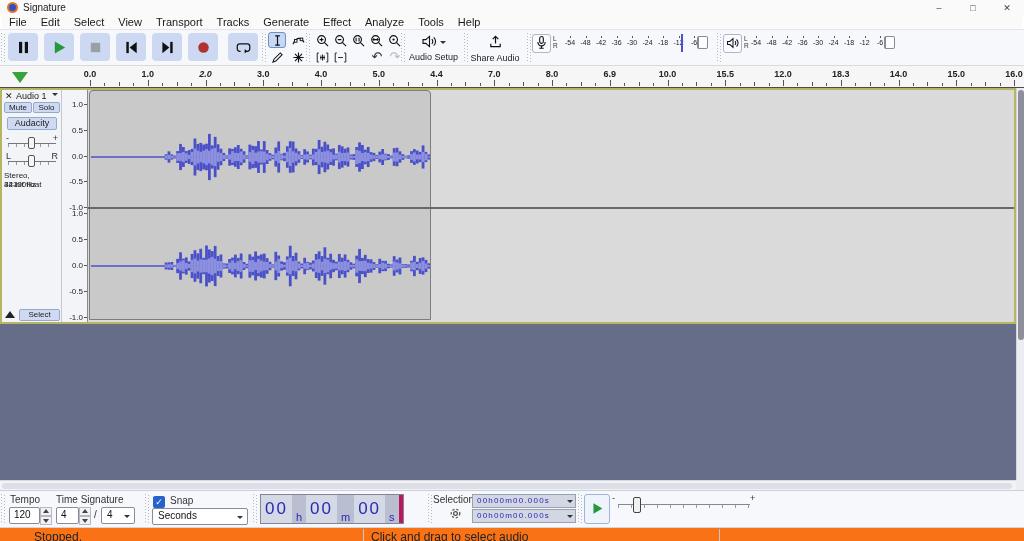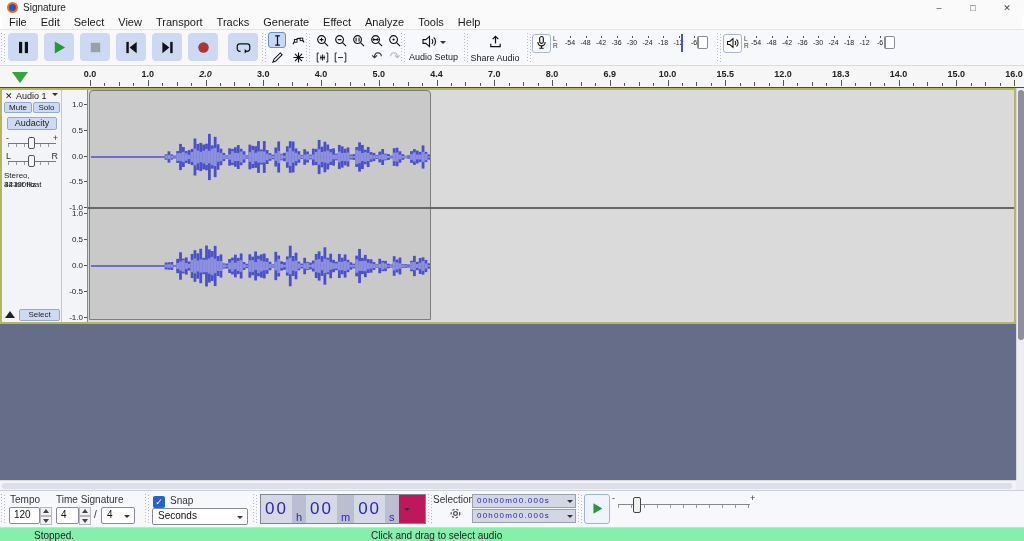--- a/index.html
+++ b/index.html
@@ -65,29 +65,29 @@
 #bottombar{position:absolute;left:0;top:490px;width:1024px;height:37px;background:var(--toolbar_background);border-top:1px solid #cdd0da}
 .blabel{position:absolute;font-size:10px;color:#333}
 .inputbox{position:absolute;background:#fff;border:1px solid #8a8a9a;border-radius:2px;font-size:10px;padding:1px 0 0 4px;color:#111}
 .spin{position:absolute;width:12px;height:17px;display:flex;flex-direction:column}
 .spin div{flex:1;border:1px solid #b8b8c2;background:#f2f2f6;display:flex;align-items:center;justify-content:center}
 .spin .tri-u{width:0;height:0;border:3px solid transparent;border-bottom:4px solid #444;transform:translateY(-2px)}
 .spin .tri-d{width:0;height:0;border:3px solid transparent;border-top:4px solid #444;transform:translateY(2px)}
 .ddbox{position:absolute;background:#fff;border:1px solid #8a8a9a;border-radius:2px;font-size:10px;padding:1px 0 0 5px;color:#111}
 .ddbox .caret{position:absolute;right:4px;top:5px}
 #snapcheck{position:absolute;left:153px;top:5px;width:12px;height:12px;background:var(--snap_blue);border-radius:2px;color:#fff;font-size:9px;line-height:12px;text-align:center}
-#timedisp{position:absolute;left:260px;top:3px;width:166px;height:30px;border:1px solid #808698;background:#be185d;display:flex;align-items:stretch;overflow:hidden}
+#timedisp{position:absolute;left:260px;top:3px;width:144px;height:30px;border:1px solid #808698;background:#be185d;display:flex;align-items:stretch;overflow:hidden}
 .td-value{background:#d5d9e5;color:var(--digits_blue);font-size:17px;line-height:28px;padding:0 4px;letter-spacing:2px}
 .td-unit{background:#b9bfd1;color:var(--digits_blue);font-size:11px;line-height:44px;padding:0 4px}
 #timedisp .tdcaret{display:flex;align-items:center;padding:0 3px}
 .selfield{position:absolute;left:472px;width:104px;height:14px;background:#d3d7e3;border:1px solid #98a0b4;font-size:8px;letter-spacing:1.2px;color:var(--digits_blue);line-height:12px;padding-left:4px}
 .selfield .caret{position:absolute;right:2px;top:3px;border-width:3px;border-top-color:#333}
 #playspeed{position:absolute;left:584px;top:3px;width:26px;height:30px;border:1px solid #9fb4da;border-radius:3px;background:#eef3fc;display:flex;align-items:center;justify-content:center}
 
-#statusbar{position:absolute;left:0;top:527px;width:1024px;height:14px;background:#86efac;border-top:1px solid #d6d6d6;font-size:10px;color:#222}
+#statusbar{position:absolute;left:0;top:527px;width:1024px;height:14px;background:#f97316;border-top:1px solid #d6d6d6;font-size:12px;color:#222}
 .sep{position:absolute;top:1px;width:1px;height:12px;background:#c8c8cc}
 </style>
 </head>
 <body>
 
 <div id="titlebar">
   <span id="applogo"></span>
   <span id="wintitle">Signature</span>
   <div id="winbtns">
     <span class="wb">–</span>

